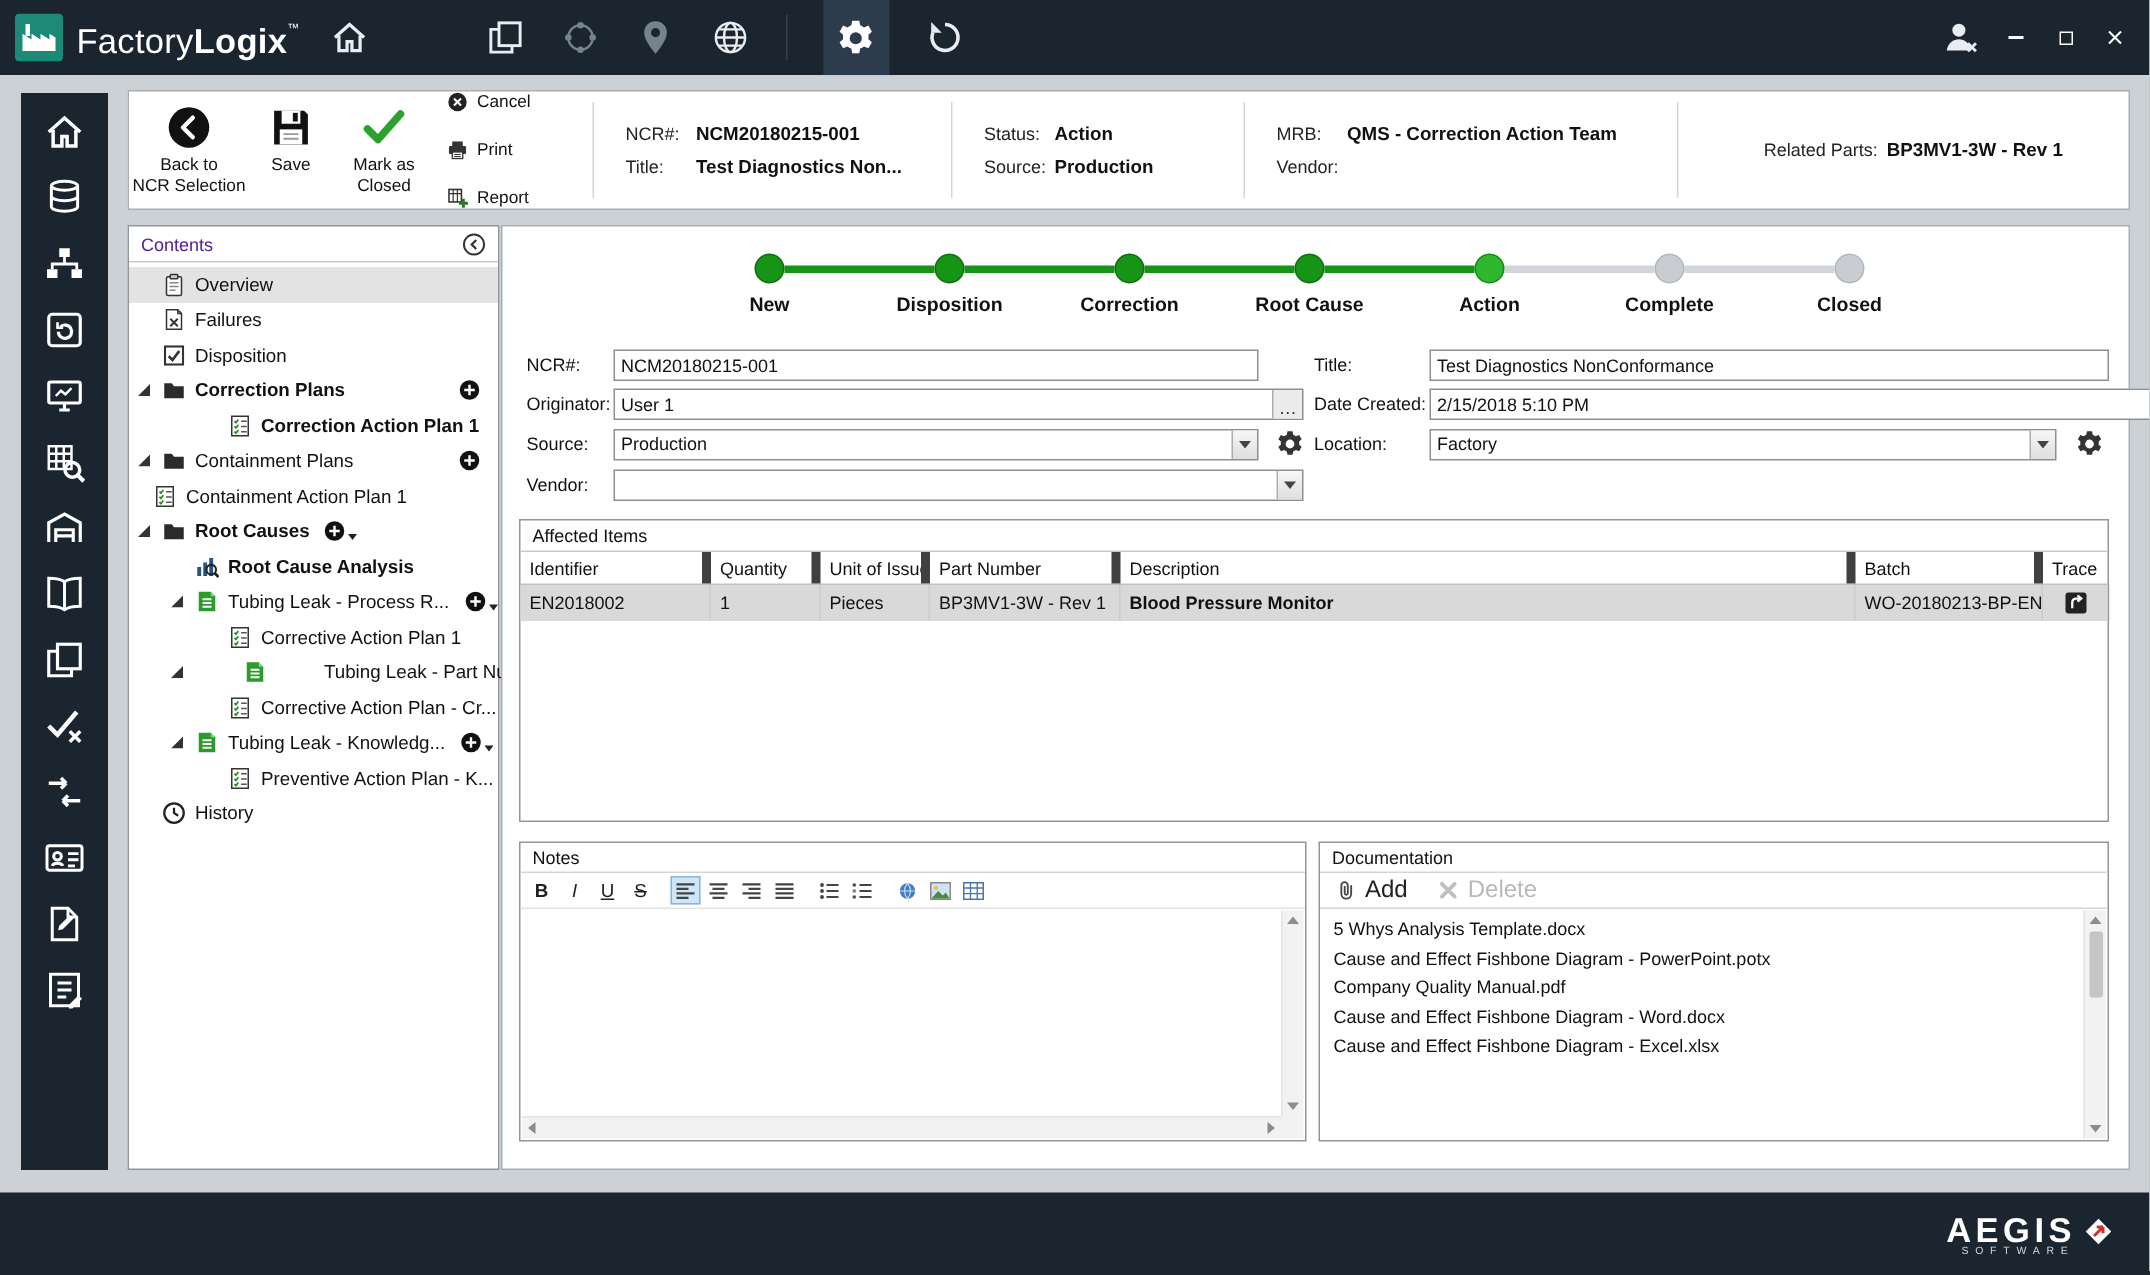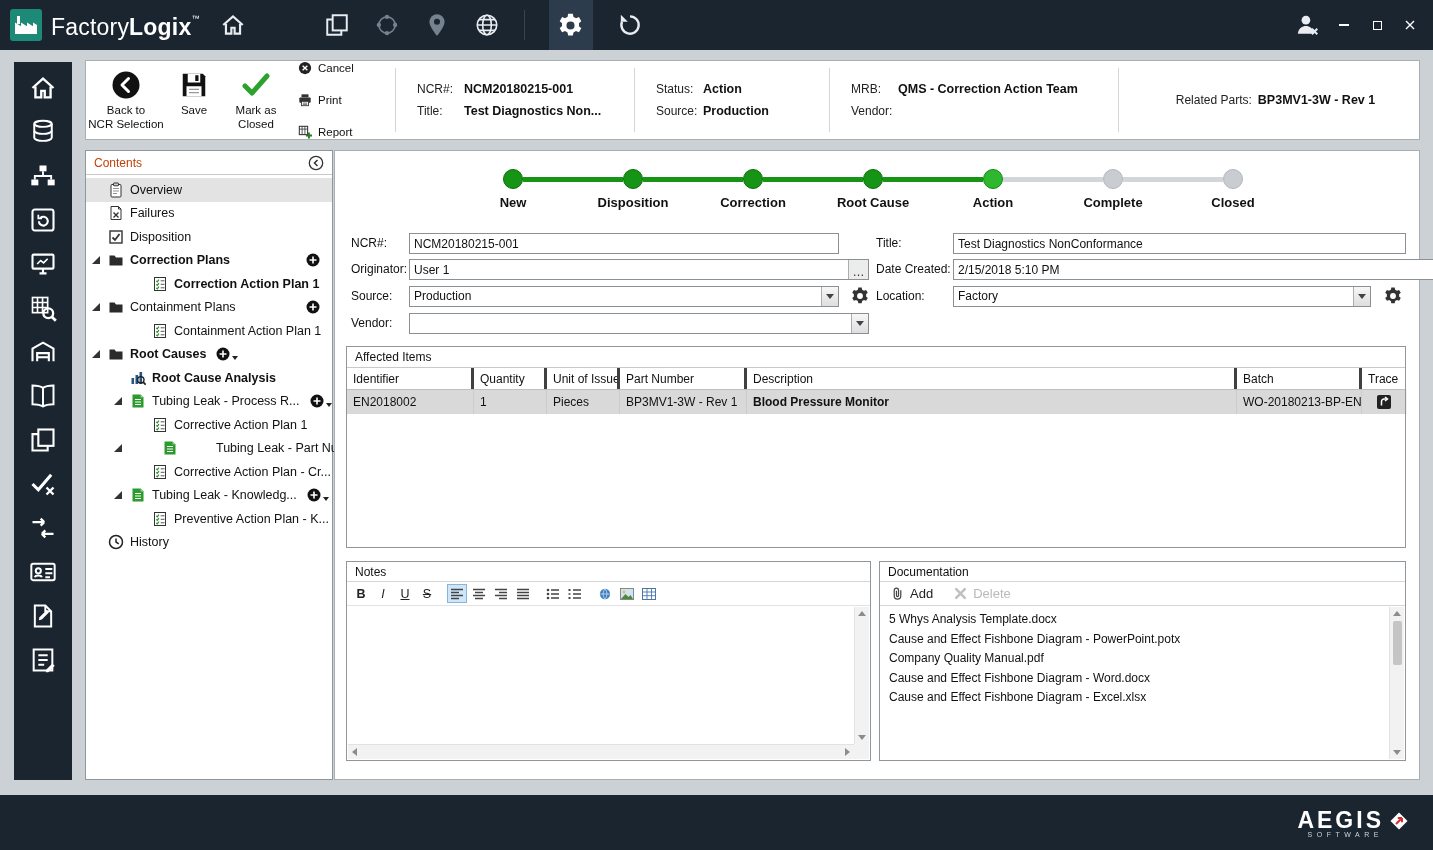--- a/index.html
+++ b/index.html
@@ -49,21 +49,21 @@
 .info-row{display:flex;align-items:baseline;white-space:nowrap}
 .ilbl{min-width:47px;color:#222}
 .ival{font-weight:700;font-size:12.5px}
 .g1{width:212px}.g2{width:168px}.g3{width:262px}
 .g4{flex:1;flex-direction:row;align-items:center;gap:6px;display:flex}
 .g4 .ilbl{min-width:auto}
 
 
 .contents{position:absolute;left:85px;top:150px;width:248px;height:630px;background:#fff;border:1px solid #8f969c}
 .ct-header{height:24px;display:flex;align-items:center;padding:0 8px;border-bottom:1px solid #c9c9c9}
-.ct-title{font-size:12px;color:#c2410c}
+.ct-title{font-size:12px;color:#4c1d95}
 .ct-collapse{margin-left:auto;width:16px;height:16px;cursor:pointer}
 .ct-collapse svg{width:100%;height:100%}
 .tree{padding-top:3px}
 .tree-row{height:23.5px;display:flex;align-items:center;cursor:pointer;padding-right:4px;white-space:nowrap}
 .tree-row.selected{background:#e3e3e3}
 .tree-row.bold .tlabel{font-weight:700}
 .expander{width:16px;height:12px;display:inline-flex;align-items:center;justify-content:flex-start;flex:none}
 .expander svg{width:8px;height:8px}
 .ticon{width:17px;height:16px;margin-right:5px;flex:none}
 .ticon svg{width:16px;height:16px;display:block}
@@ -96,21 +96,21 @@
 .combo-val{flex:1;padding:2px 4px;white-space:nowrap;overflow:hidden}
 .combo-btn{width:17px;border-left:1px solid #a9aeb3;background:linear-gradient(#f7f7f7,#dedede);display:flex;align-items:center;justify-content:center;cursor:pointer}
 .combo-tri{width:0;height:0;border-left:4px solid transparent;border-right:4px solid transparent;border-top:5px solid #444}
 .gearbtn{position:absolute;width:18px;height:18px;cursor:pointer;color:#333}
 .gearbtn svg{width:100%;height:100%}
 
 
 .affected{position:absolute;left:11px;top:195px;width:1060px;height:202px;border:1px solid #8f969c;background:#fff}
 .af-title{height:21px;line-height:21px;padding-left:8px;font-size:12px;border-bottom:1px solid #c9c9c9}
 .af-header{display:flex;height:22px;border-bottom:1px solid #c0c0c0}
-.acell{padding:3px 6px;font-size:12px;border-right:3px solid #404040;overflow:hidden;white-space:nowrap;display:flex;align-items:center}
+.acell{padding:3px 6px;font-size:12px;border-right:6px solid #404040;overflow:hidden;white-space:nowrap;display:flex;align-items:center}
 .acell:last-child{border-right:0}
 .arow{display:flex;height:24px}
 .arow.selected{background:#d9d9d9}
 .arow .acell{border-right:1px solid rgba(0,0,0,0.06)}
 .tracecell{justify-content:center}
 .trace-ic{width:16px;height:16px}
 .trace-ic svg{width:100%;height:100%;display:block}
 
 
 .notes{position:absolute;left:11px;top:410px;width:525px;height:200px;border:1px solid #8f969c;background:#fff}
@@ -125,21 +125,21 @@
 .hscroll{position:absolute;left:1px;bottom:1px;right:16px;height:15px;background:#f2f2f2;border-top:1px solid #e2e2e2;display:flex;align-items:center;justify-content:space-between;padding:0 4px}
 .sb-corner{position:absolute;right:1px;bottom:1px;width:15px;height:15px;background:#f2f2f2}
 .tri-up{width:0;height:0;border-left:4px solid transparent;border-right:4px solid transparent;border-bottom:5px solid #8c8c8c}
 .tri-down{width:0;height:0;border-left:4px solid transparent;border-right:4px solid transparent;border-top:5px solid #8c8c8c}
 .tri-left{width:0;height:0;border-top:4px solid transparent;border-bottom:4px solid transparent;border-right:5px solid #8c8c8c}
 .tri-right{width:0;height:0;border-top:4px solid transparent;border-bottom:4px solid transparent;border-left:5px solid #8c8c8c}
 
 
 .docs{position:absolute;left:544px;top:410px;width:527px;height:200px;border:1px solid #8f969c;background:#fff}
 .doc-toolbar{height:24px;display:flex;align-items:center;gap:20px;padding:0 10px;border-bottom:1px solid #d5d5d5}
-.doc-btn{display:flex;align-items:center;gap:5px;font-size:13px;cursor:pointer;color:#222}
+.doc-btn{display:flex;align-items:center;gap:5px;font-size:16px;cursor:pointer;color:#222}
 .dicon{width:15px;height:15px;display:inline-block}
 .dicon svg{width:100%;height:100%;display:block}
 .doc-btn.disabled{color:#b9b9b9;cursor:default}
 .doc-list{padding:4px 0}
 .doc-item{height:19.5px;line-height:19.5px;padding-left:9px;font-size:12px;cursor:pointer;white-space:nowrap}
 .vscroll2{position:absolute;top:45px;right:1px;bottom:1px;width:15px;background:#f2f2f2;border-left:1px solid #e2e2e2;display:flex;flex-direction:column;align-items:center;padding:4px 0}
 .thumb{width:9px;height:44px;background:#c5c5c5;border-radius:2px;margin-top:5px}
 .vscroll2 .tri-down{margin-top:auto}
 
 
@@ -488,21 +488,21 @@
           <span class="tlabel">Containment Plans</span>
           <span class="addwrap right">
             <span class="plus">
               <svg viewBox="0 0 14 14">
                 <circle cx="7" cy="7" r="6.5" fill="#111"></circle>
                 <path d="M7 3.5v7M3.5 7h7" stroke="#fff" stroke-width="1.6"></path>
               </svg>
             </span>
           </span>
         </div>
-        <div class="tree-row" style="padding-left: 50px;">
+        <div class="tree-row" style="">
           <span class="expander"></span>
           <span class="ticon">
             <svg viewBox="0 0 16 16">
               <rect x="2.5" y="1.5" width="11" height="13" fill="#fff" stroke="#333"></rect>
               <path d="M4.3 4.8l1 1 1.6-2.1M4.3 8.3l1 1 1.6-2.1M4.3 11.8l1 1 1.6-2.1" stroke="#2a8a2a" stroke-width="1.2" fill="none"></path>
               <path d="M8.7 4.8h3.8M8.7 8.3h3.8M8.7 11.8h3.8" stroke="#555" stroke-width="1"></path>
             </svg>
           </span>
           <span class="tlabel">Containment Action Plan 1</span>
         </div>

